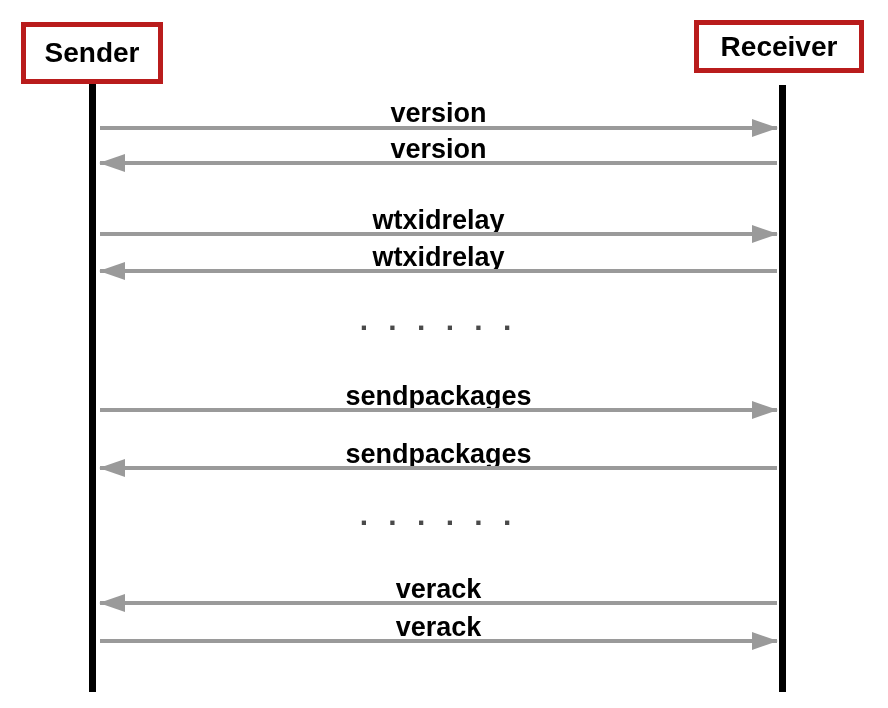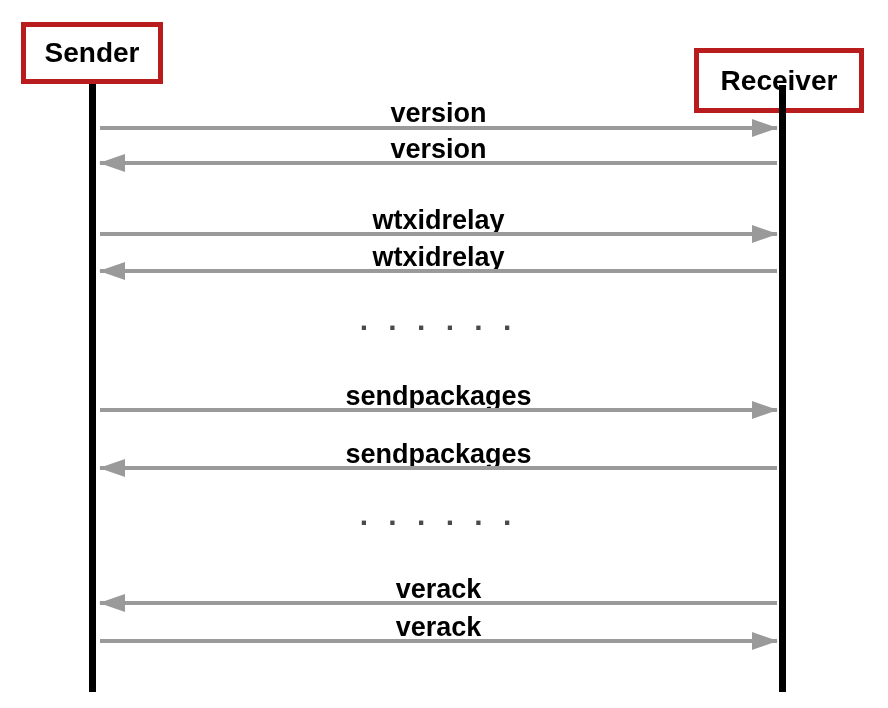--- a/index.html
+++ b/index.html
@@ -12,21 +12,21 @@
   }
   .actor-box{
     position:absolute;
     border:5px solid #b91c1c;
     background:#fff;
     display:flex;align-items:center;justify-content:center;
     font-weight:bold;font-size:28px;color:#000;
     box-sizing:border-box;
   }
   .actor-sender{left:21px;top:22px;width:142px;height:62px;}
-  .actor-receiver{left:694px;top:20px;width:170px;height:65px;margin-top:28px;}
+  .actor-receiver{left:694px;top:20px;width:170px;height:53px;}
   .lifeline{
     position:absolute;width:7px;background:#000;
   }
   .lifeline-sender{left:89px;top:84px;height:608px;}
   .lifeline-receiver{left:779px;top:85px;height:607px;}
   .msg-label{
     position:absolute;left:100px;width:677px;height:26px;
     text-align:center;font-weight:bold;font-size:27px;line-height:26px;color:#000;
   }
   .msg-arrow{

